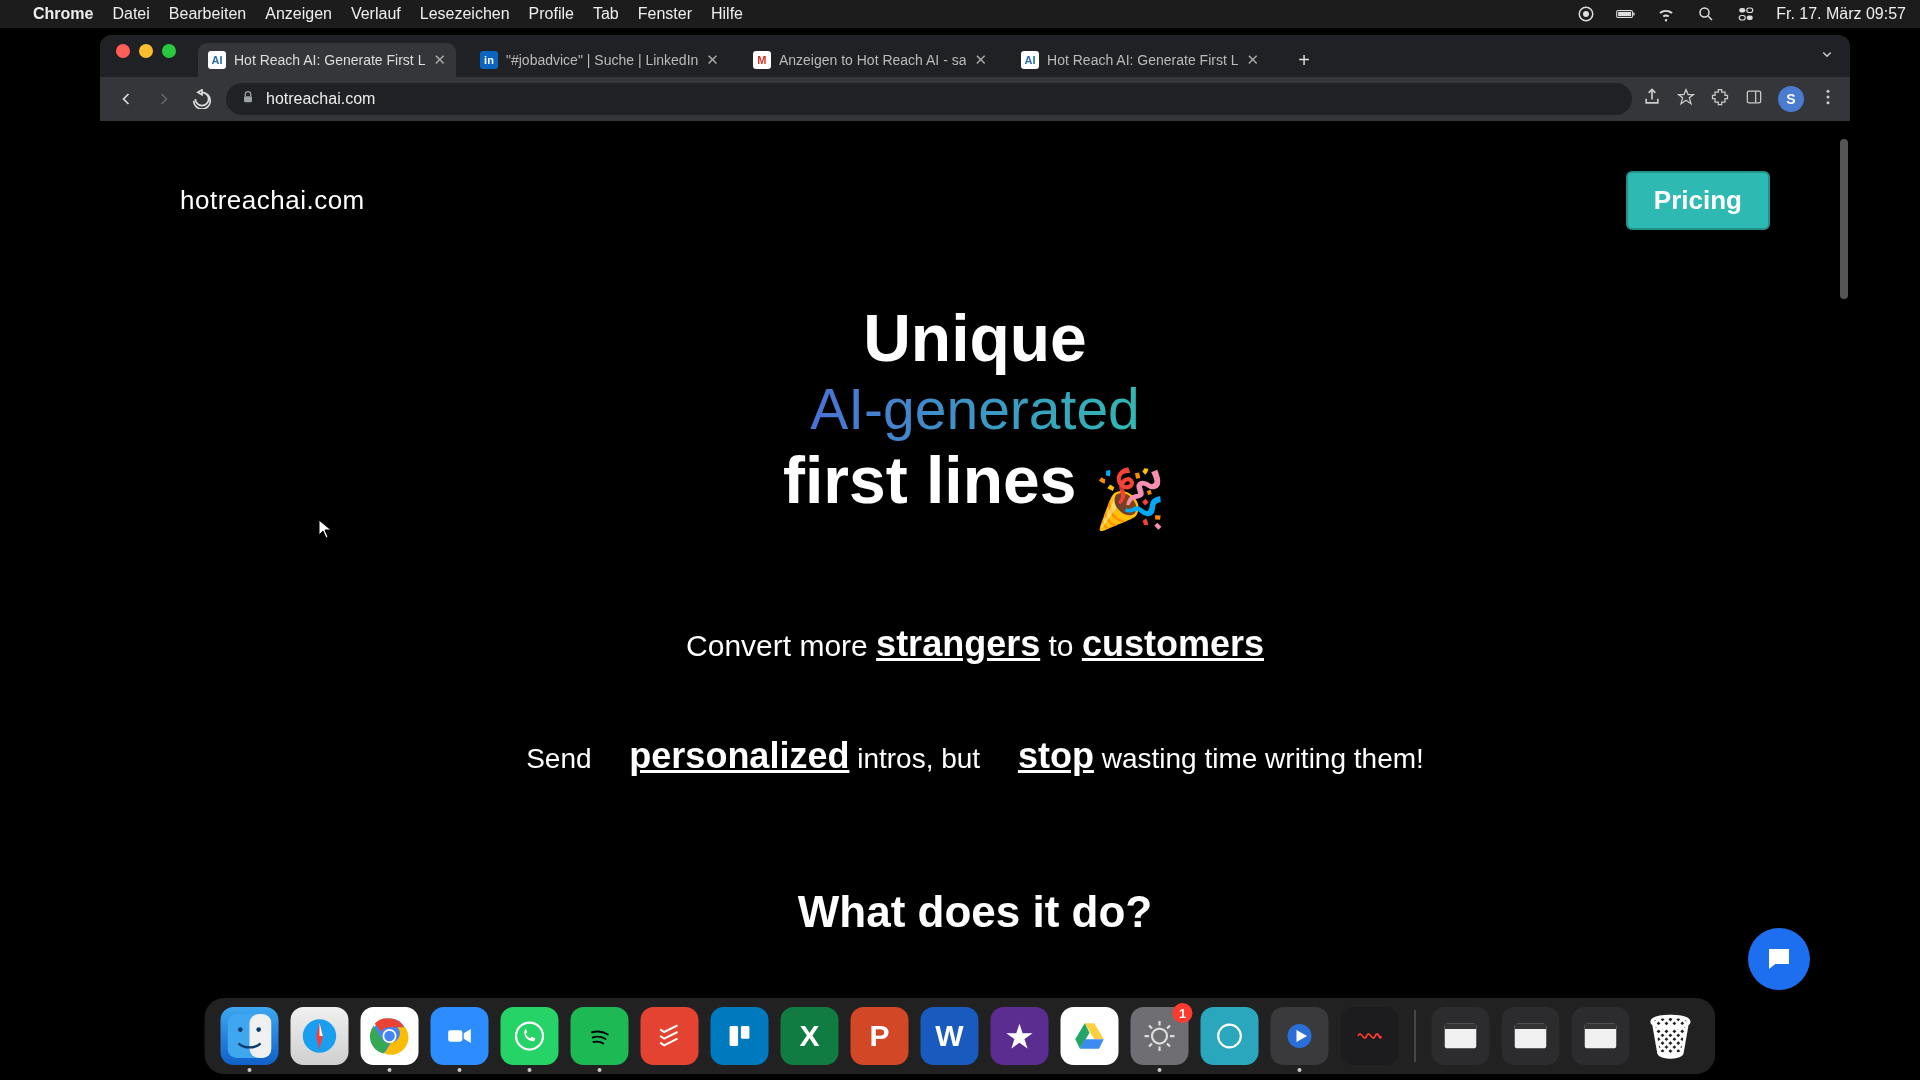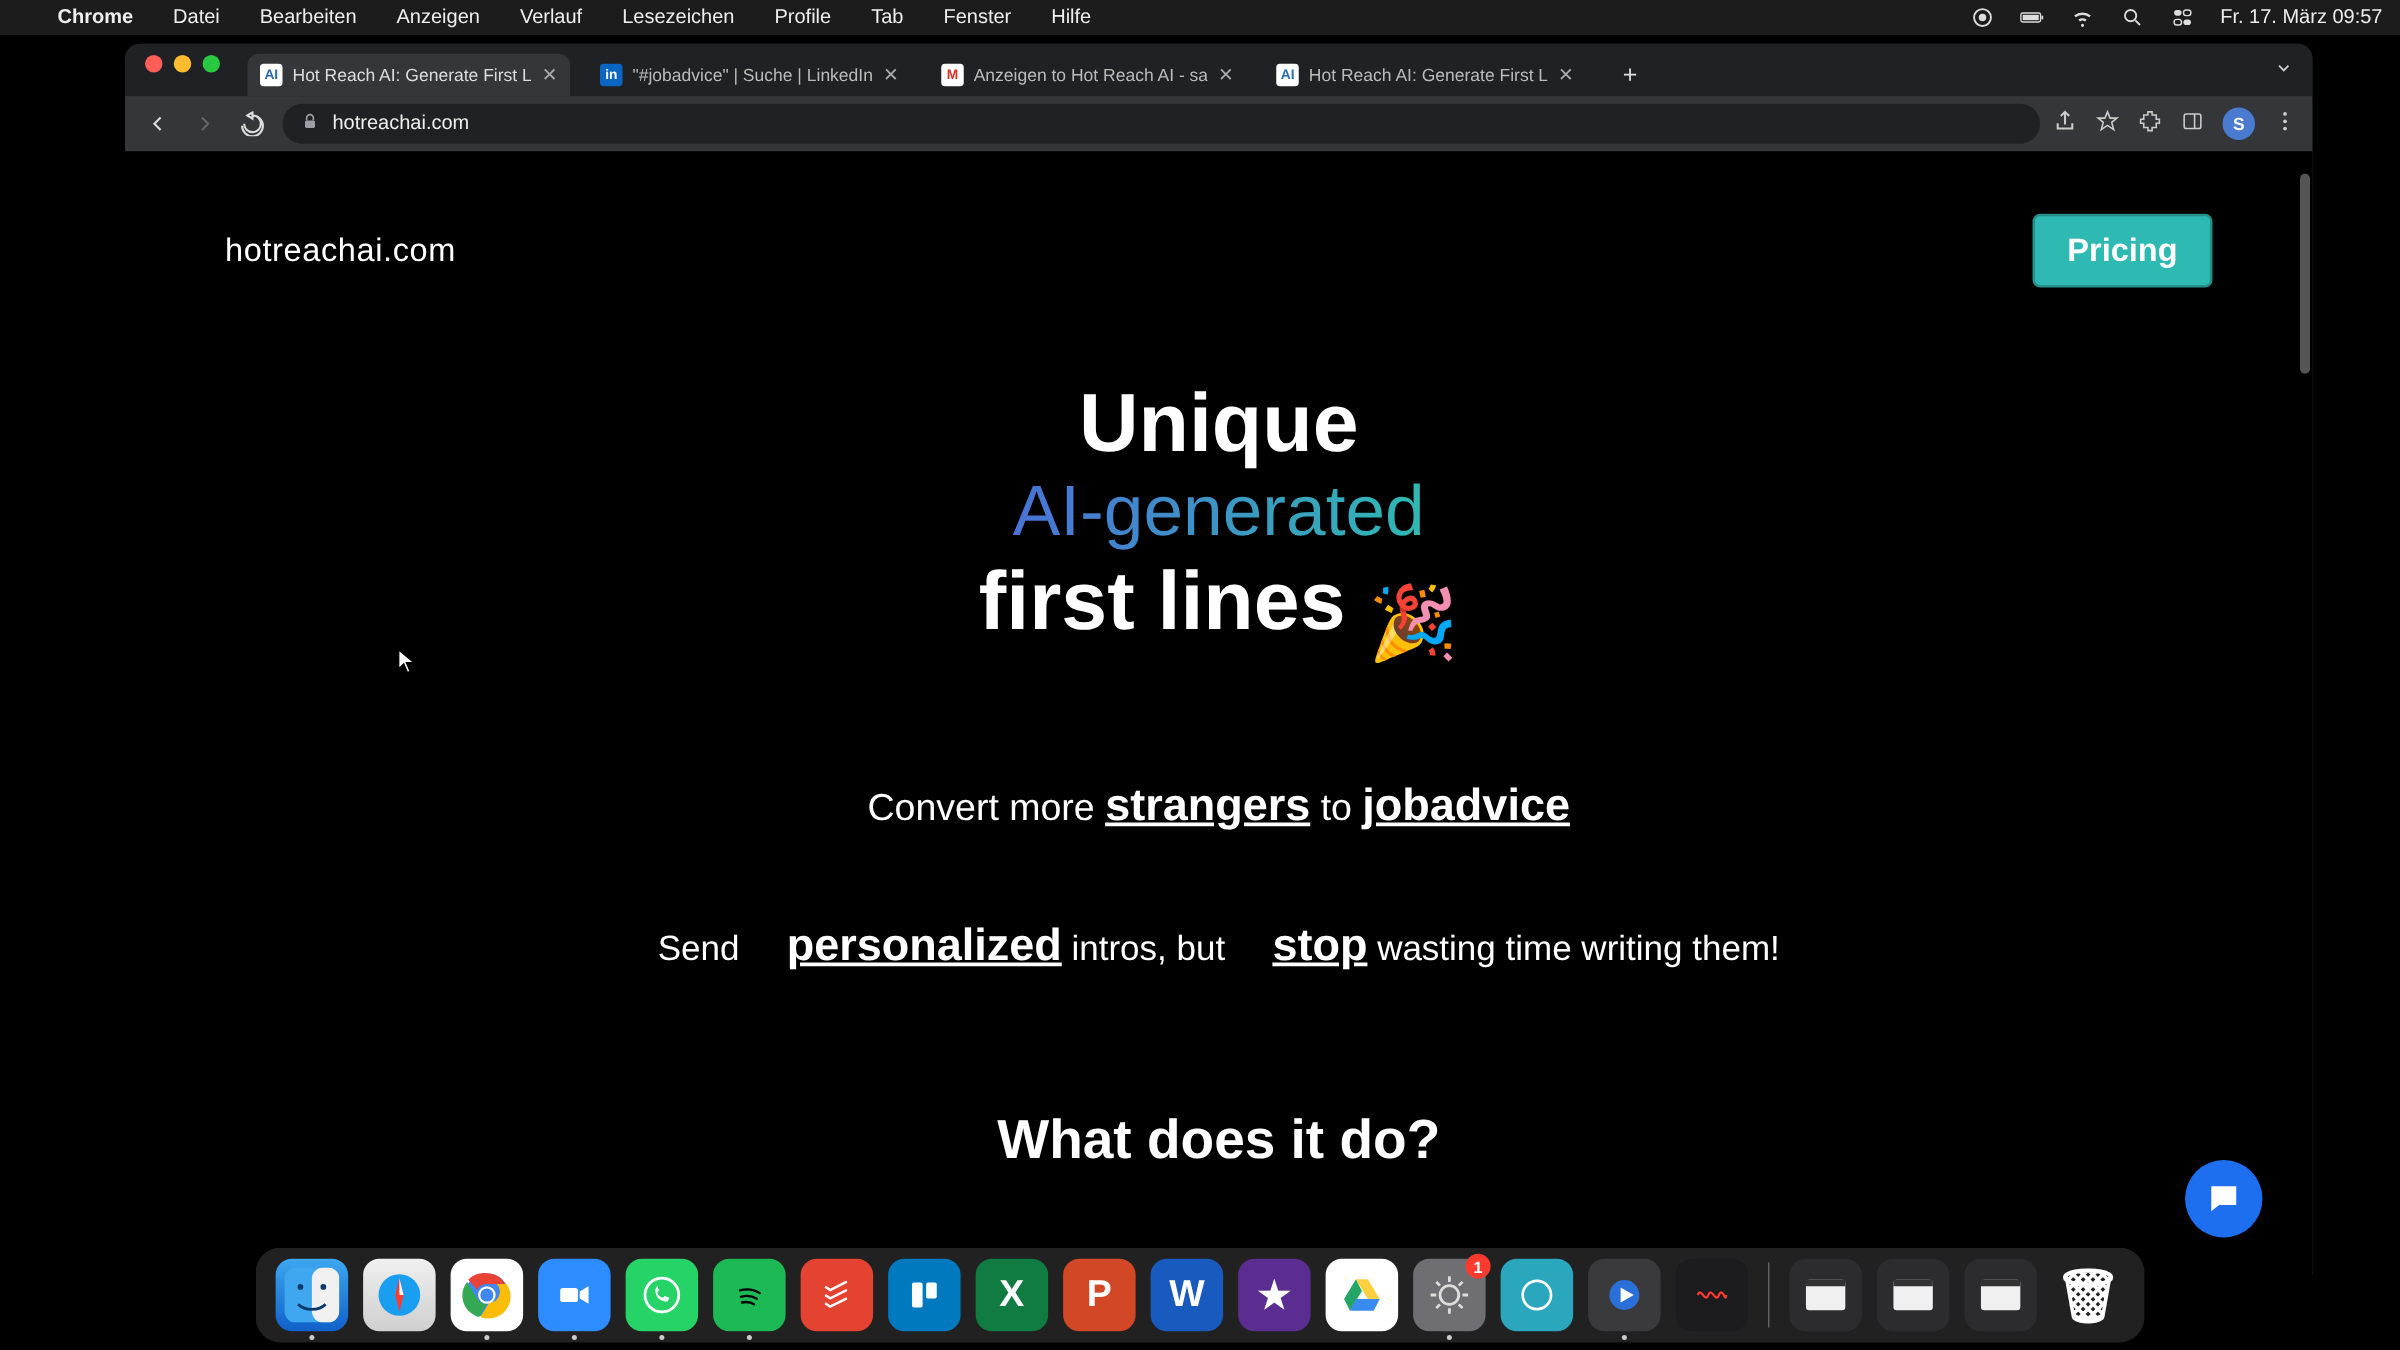--- a/index.html
+++ b/index.html
@@ -15,21 +15,21 @@
   
   .menubar {
     height: 28px;
     background: rgba(30,30,30,0.95);
     display: flex;
     align-items: center;
     padding: 0 14px;
     color: #eee;
     font-size: 16px;
     font-weight: 400;
-    gap: 32px;
+    gap: 19px;
   }
   .menubar .apple { font-size: 18px; }
   .menubar .app-name { font-weight: 700; }
   .menubar .menu-item { cursor: default; }
   .menubar .spacer { flex: 1; }
   .menubar .right { display: flex; align-items: center; gap: 20px; }
   .menubar .status-icon { width: 20px; height: 20px; display:inline-flex; align-items:center; justify-content:center; }
 
   
   .chrome-window {
@@ -370,21 +370,21 @@
 
       <div class="hero">
         <div><span class="h1" style="font-size:66px;font-weight:800;">Unique</span></div>
         <div><span class="line2">AI-generated</span></div>
         <div>
           <span class="line3">first lines </span><span class="emoji">🎉</span>
         </div>
       </div>
 
       <div class="sub">
-        <span>Convert more </span><span class="u">strangers</span><span> to </span><span class="u">jobadvice</span>
+        <span>Convert more </span><span class="u">strangers</span><span> to </span><span class="u">customers</span>
       </div>
 
       <div class="sub2">
         <span>Send </span><span class="u">personalized</span><span> intros, but </span><span class="u">stop</span><span> wasting time writing them!</span>
       </div>
 
       <div class="section-h">What does it do?</div>
 
     </div>
 

